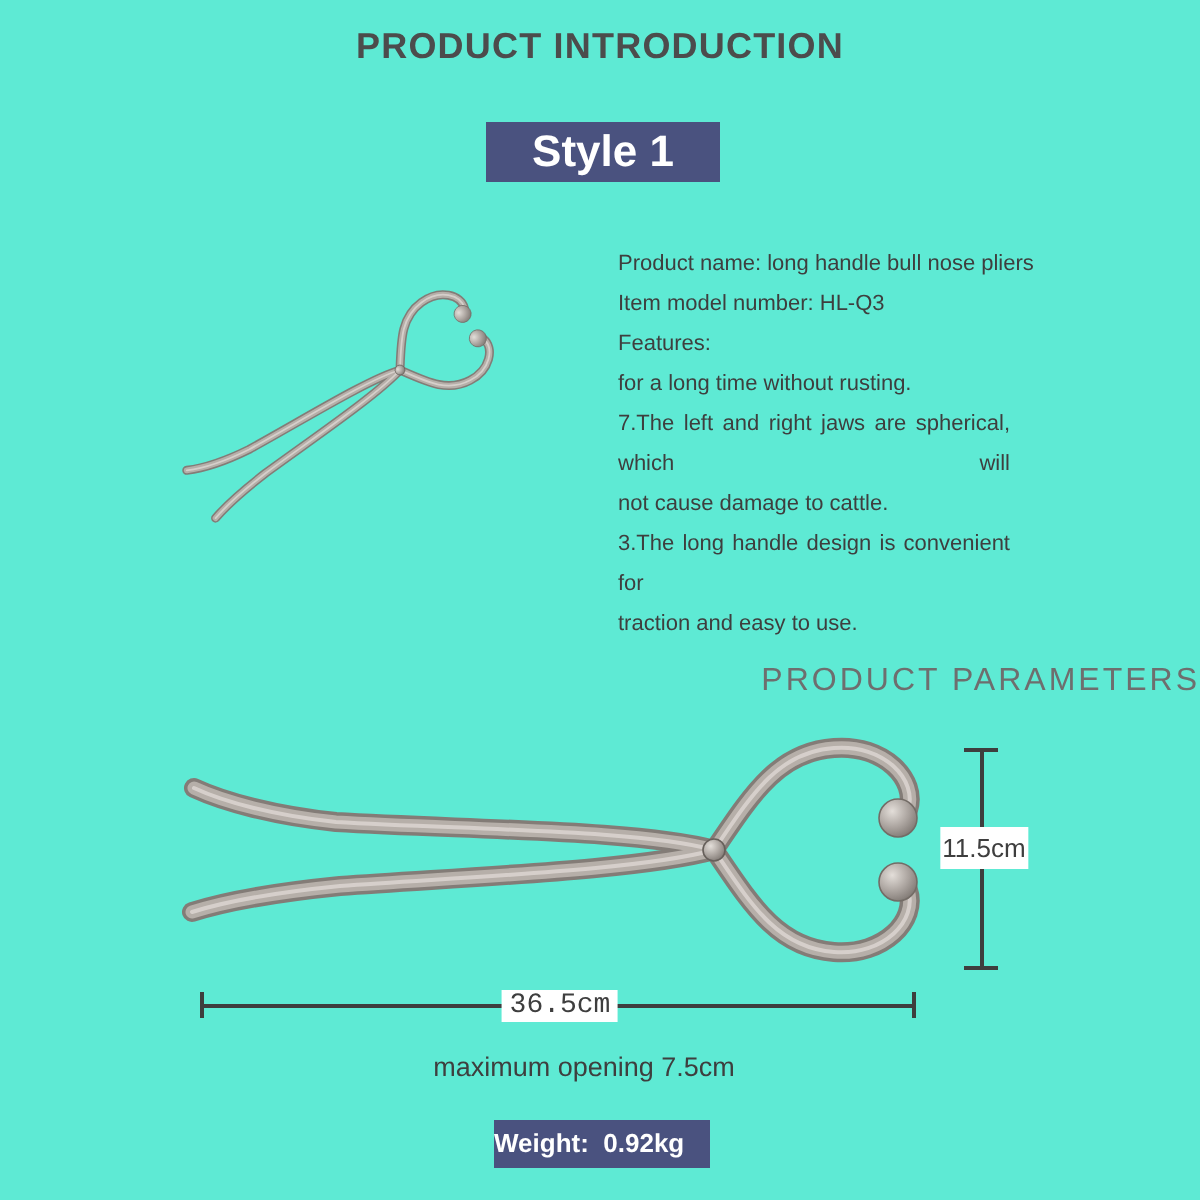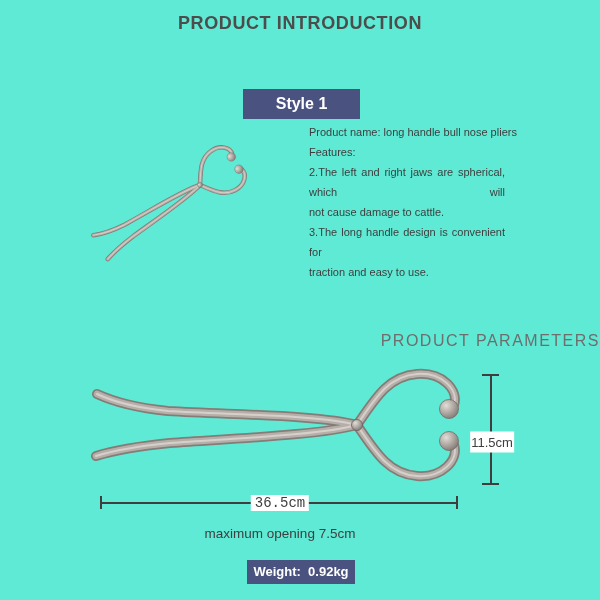--- a/index.html
+++ b/index.html
@@ -11,21 +11,21 @@
 
   
   .main-title{
     position:absolute;top:13px;left:0;width:600px;text-align:center;
     font-size:18px;font-weight:700;letter-spacing:.6px;
     color:var(--title-gray,#4c4c4c);
   }
   .style-badge{
     position:absolute;left:243px;top:61px;width:117px;height:30px;
     background:var(--badge-navy,#4a527f);color:#fff;
-    font-size:16px;font-weight:700;text-align:center;line-height:30px;margin-top:28px;
+    font-size:22px;font-weight:700;text-align:center;line-height:30px;
   }
 
   
   .art{position:absolute;left:0;top:0;z-index:0;}
 
   
   .desc{
     position:absolute;left:265px;top:122px;width:240px;z-index:1;
     font-size:11px;line-height:20px;color:var(--body-text,#3e3e3e);
   }
@@ -46,31 +46,31 @@
   .dim-cap.top{top:374px;}
   .dim-cap.bot{top:483px;}
   .dim-h{left:100px;top:502px;width:357px;height:1.5px;}
   .dim-tick{width:1.5px;height:13px;top:496px;}
   .dim-tick.left{left:100px;}
   .dim-tick.right{left:456px;}
   .dim-label{
     position:absolute;background:#fff;color:var(--dimension-gray,#3c3c3c);
     font-size:13px;z-index:2;
   }
-  .height-label{left:492px;top:424px;transform:translate(-50%,-50%);padding:3px 1px;margin-top:18px;}
+  .height-label{left:492px;top:424px;transform:translate(-50%,-50%);padding:3px 1px;}
   .length-label{left:280px;top:503px;transform:translate(-50%,-50%);padding:0 4px;font-size:14px;font-family:Liberation Mono, monospace;}
 
   .opening-text{
-    position:absolute;left:280px;top:526px;transform:translateX(-50%);
+    position:absolute;left:292px;top:526px;transform:translateX(-50%);
     font-size:13.5px;color:var(--body-text,#474747);white-space:nowrap;
   }
   .weight-badge{
     position:absolute;left:247px;top:560px;width:108px;height:24px;
     background:var(--badge-navy,#4a527f);color:#fff;
-    font-size:13px;font-weight:700;text-align:center;line-height:24px;
+    font-size:13px;font-weight:700;line-height:24px;
     white-space:pre;
   }
 </style>
 </head>
 <body>
 
 <div class="page">
 
   <svg class="art" width="600" height="600" viewBox="0 0 600 600" aria-hidden="true">
     <defs>
@@ -105,22 +105,24 @@
     <g>
       <use href="#pliers" transform="translate(80,362)"></use>
     </g>
   </svg>
 
   <div class="main-title">PRODUCT INTRODUCTION</div>
   <div class="style-badge">Style 1</div>
 
   <div class="desc">
     <div class="dline">Product name: long handle bull nose pliers</div>
+    <div class="dline">Item model number: HL-Q3</div>
     <div class="dline">Features:</div>
-    <div class="dline just">2.The left and right jaws are spherical, which will</div>
+    <div class="dline">for a long time without rusting.</div>
+    <div class="dline just">7.The left and right jaws are spherical, which will</div>
     <div class="dline">not cause damage to cattle.</div>
     <div class="dline just">3.The long handle design is convenient for</div>
     <div class="dline">traction and easy to use.</div>
   </div>
 
   <div class="params-title">PRODUCT PARAMETERS</div>
 
   <div class="abs dim dim-cap top"></div>
   <div class="abs dim dim-v"></div>
   <div class="abs dim dim-cap bot"></div>

